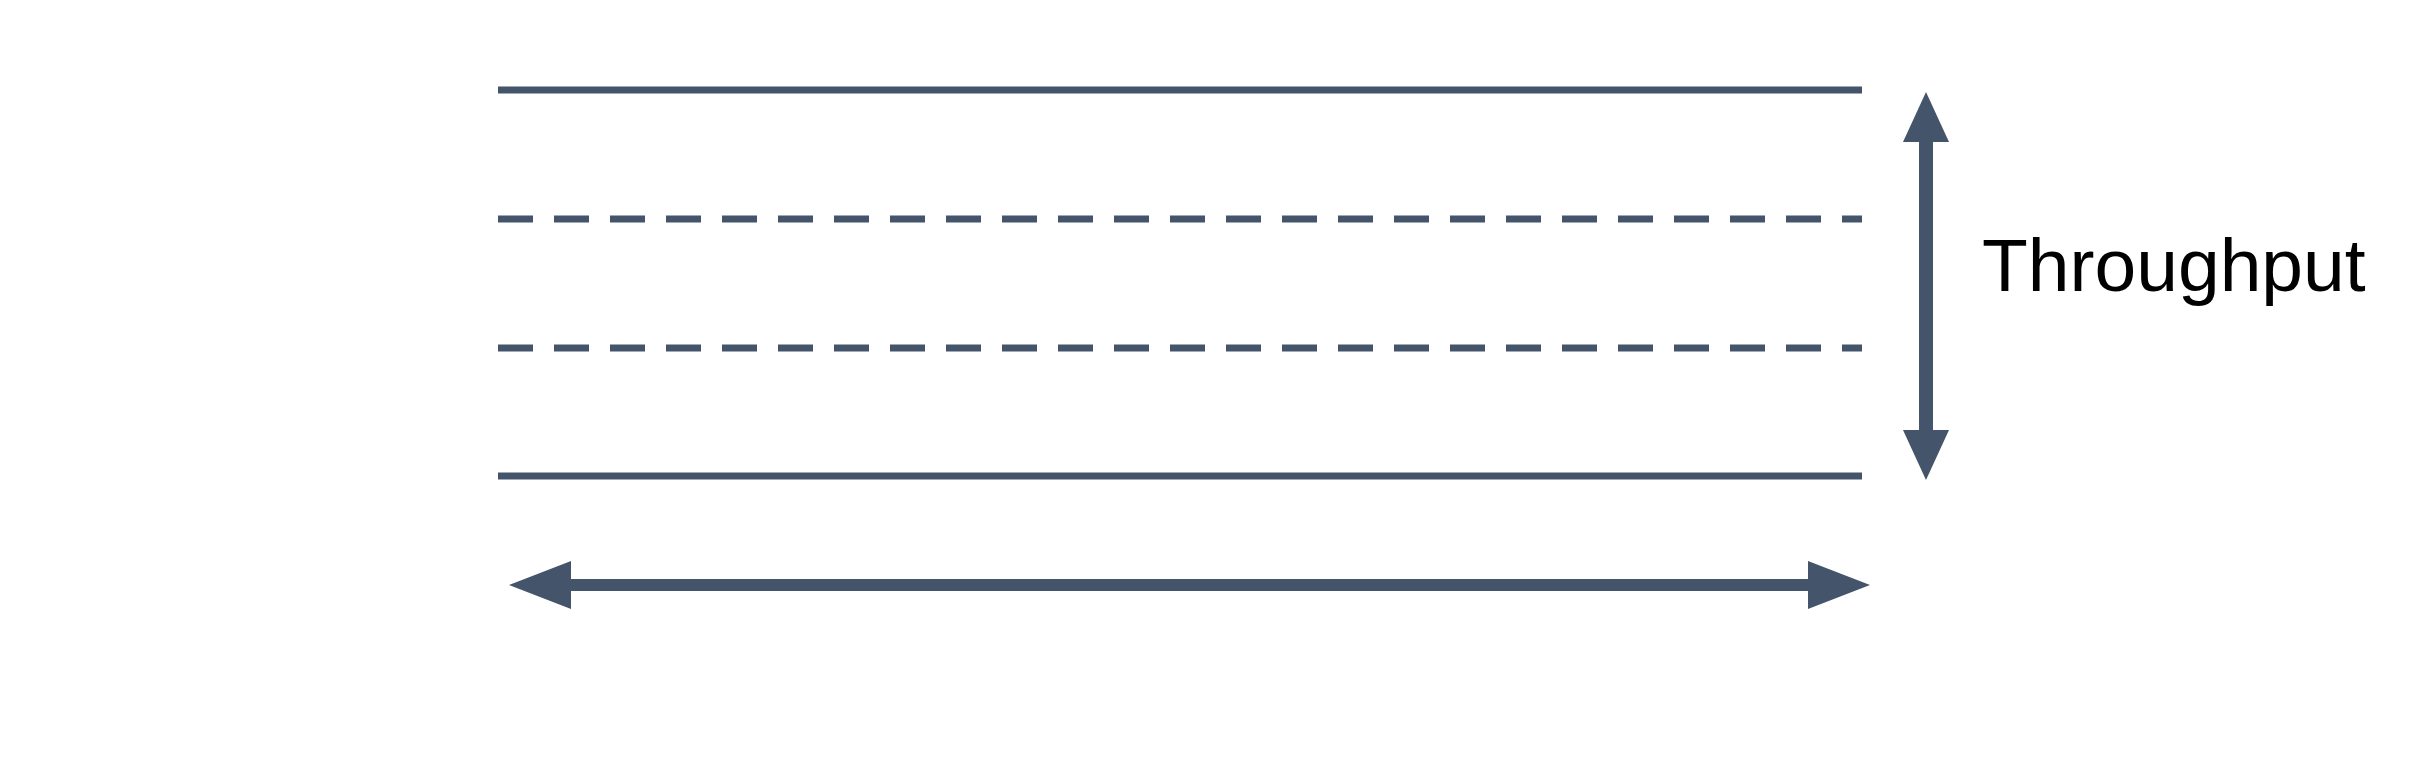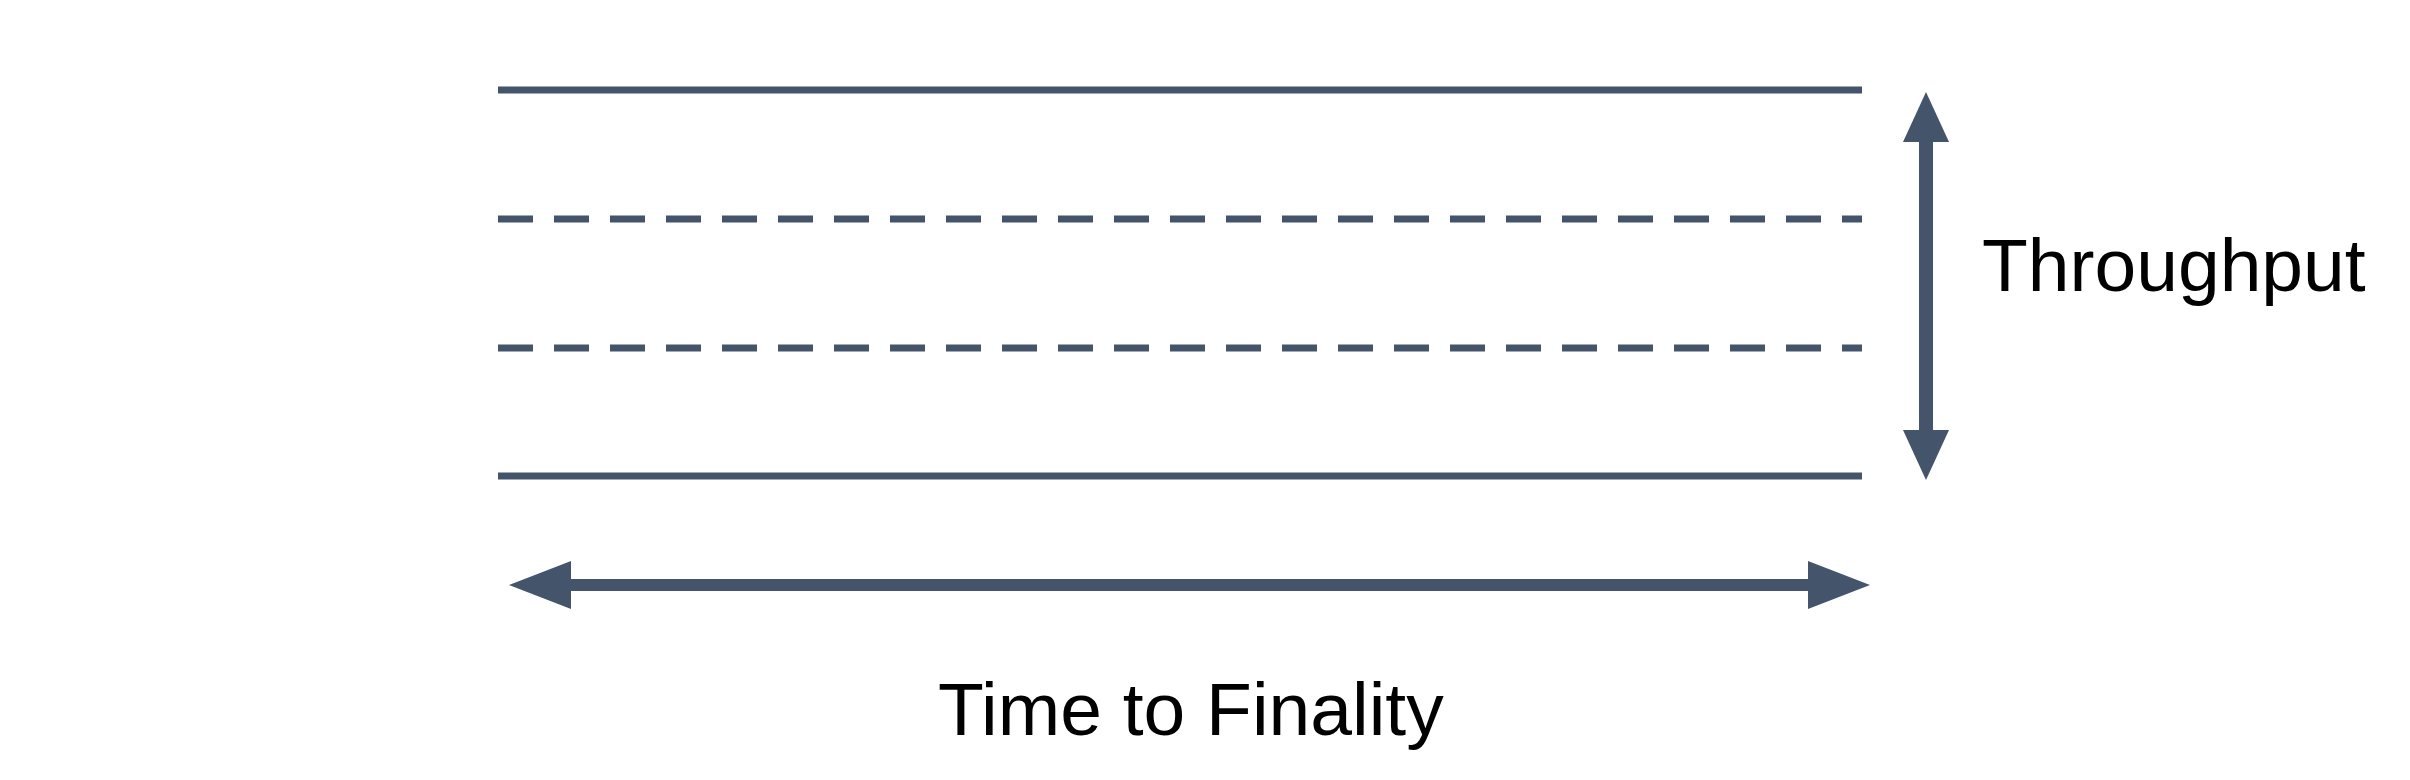--- a/index.html
+++ b/index.html
@@ -78,15 +78,14 @@
       <rect x="571" y="579" width="1237" height="12"></rect>
 
       <polygon points="509,585 571,561 571,609"></polygon>
 
       <polygon points="1870,585 1808,561 1808,609"></polygon>
     </g>
   </svg>
 
   <div class="diagram-label" id="label-throughput" style="color: rgb(0, 0, 0);">Throughput</div>
 
-  <div class="diagram-label" id="label-time-to-finality" style="color: rgb(0, 0, 0);">Time to Finality</div>
 
 </div>
 
 </body></html>

